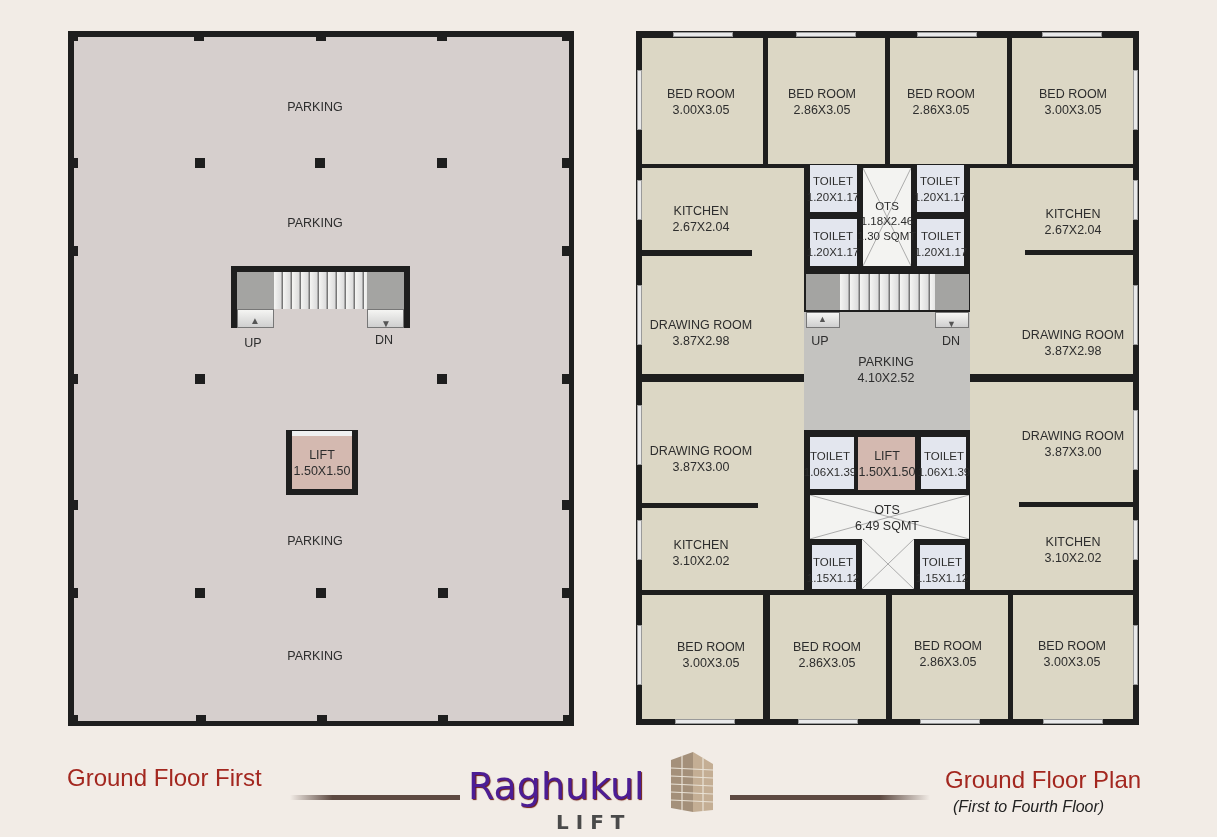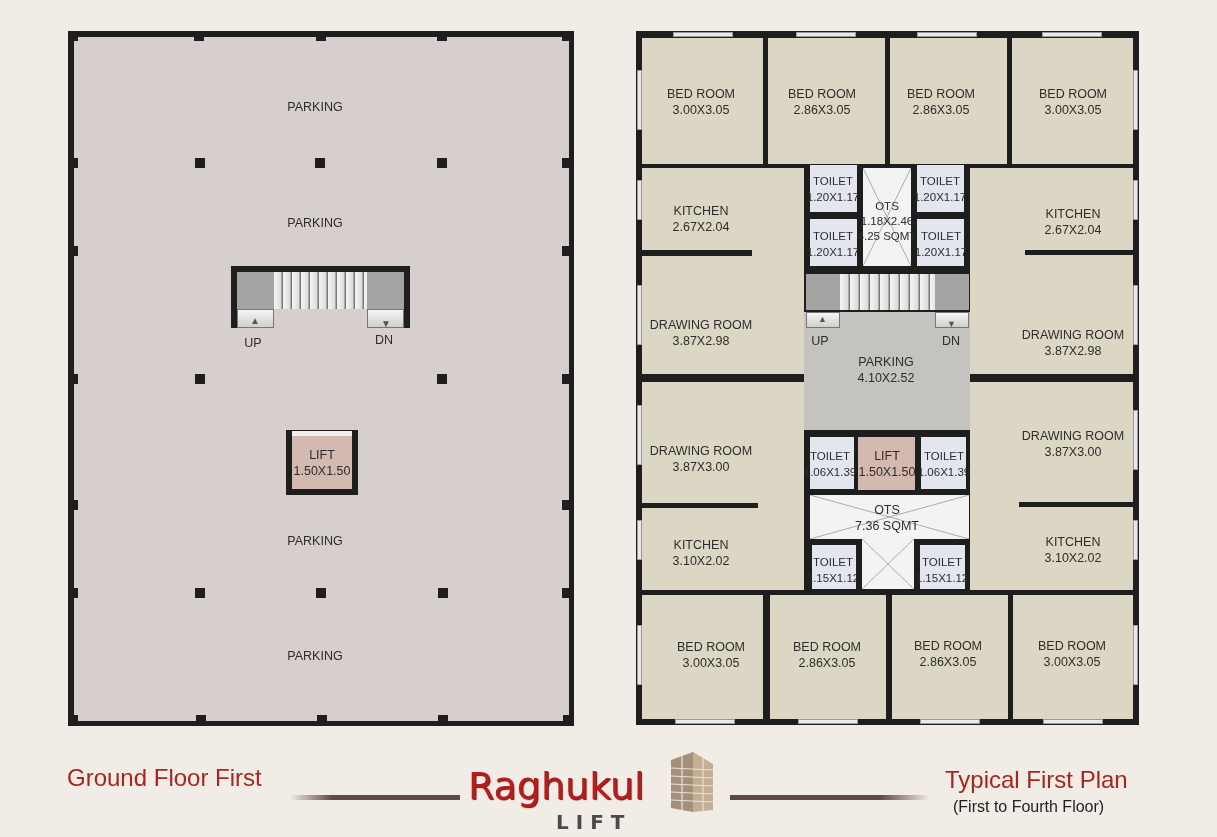--- a/index.html
+++ b/index.html
@@ -271,21 +271,21 @@
       <div>TOILET</div>
       <div>1.20X1.17</div>
     </div>
   <div class="label" style="left:941px;top:244px;font-size:11.5px;">
       <div>TOILET</div>
       <div>1.20X1.17</div>
     </div>
   <div class="label" style="left:887px;top:221px;font-size:11.5px;line-height:15px;">
       <div>OTS</div>
       <div>1.18X2.46</div>
-      <div>4.25 SQMT</div>
+      <div>1.30 SQMT</div>
     </div>
 
   <div class="label" style="left:820px;top:341px;">UP</div>
   <div class="label" style="left:951px;top:341px;">DN</div>
   <div class="label" style="left:886px;top:370px;">
       <div>PARKING</div>
       <div>4.10X2.52</div>
     </div>
 
   <div class="label" style="left:830px;top:464px;font-size:11.5px;">
@@ -295,41 +295,41 @@
   <div class="label" style="left:887px;top:464px;">
       <div>LIFT</div>
       <div>1.50X1.50</div>
     </div>
   <div class="label" style="left:944px;top:464px;font-size:11.5px;">
       <div>TOILET</div>
       <div>1.06X1.39</div>
     </div>
   <div class="label" style="left:887px;top:518px;">
       <div>OTS</div>
-      <div>7.36 SQMT</div>
+      <div>6.49 SQMT</div>
     </div>
   <div class="label" style="left:833px;top:570px;font-size:11.5px;">
       <div>TOILET</div>
       <div>1.15X1.12</div>
     </div>
   <div class="label" style="left:942px;top:570px;font-size:11.5px;">
       <div>TOILET</div>
       <div>1.15X1.12</div>
     </div>
 </div>
 
 <div class="title" style="left:67px;top:764px;">Ground Floor First</div>
-<div class="title" style="left:945px;top:766px;">Typical First Plan</div>
-<div class="subtitle" style="left:953px;top:798px;">(First to Fourth Floor)</div>
+<div class="title" style="left:945px;top:766px;">Ground Floor Plan</div>
+<div class="subtitle" style="left:953px;top:798px;font-style:italic;">(First to Fourth Floor)</div>
 
 <div class="abs" style="left:290px;top:795px;width:170px;height:5px;background:linear-gradient(90deg,#f2ece6,#5e4a42 25%,#5e4a42);"></div>
 <div class="abs" style="left:730px;top:795px;width:200px;height:5px;background:linear-gradient(90deg,#5e4a42,#5e4a42 75%,#f2ece6);"></div>
 
 <div>
-  <div class="abs" style="left:468px;top:764px;font-family:'DejaVu Sans',sans-serif;font-size:38px;color:#b91c1c;text-shadow:1px 1px 1px #6b1a14;letter-spacing:0px;">Raghukul</div>
+  <div class="abs" style="left:468px;top:764px;font-family:'DejaVu Sans',sans-serif;font-size:38px;color:#4c1d95;text-shadow:1px 1px 1px #6b1a14;letter-spacing:0px;">Raghukul</div>
   <div class="abs" style="left:556px;top:810px;font-family:'DejaVu Sans',sans-serif;font-size:20px;color:#4a4a4a;letter-spacing:7px;font-weight:bold;">LIFT</div>
   <svg class="abs" style="left:665px;top:750px;" width="52" height="64">
     <polygon points="6,10 28,2 28,62 6,58" fill="#a4907a"></polygon>
     <polygon points="28,2 48,14 48,60 28,62" fill="#c4ae94"></polygon>
     <g stroke="#e9e2d6" stroke-width="1.2">
       <line x1="6" y1="18" x2="48" y2="20"></line>
       <line x1="6" y1="26" x2="48" y2="28"></line>
       <line x1="6" y1="34" x2="48" y2="36"></line>
       <line x1="6" y1="42" x2="48" y2="44"></line>
       <line x1="6" y1="50" x2="48" y2="52"></line>

